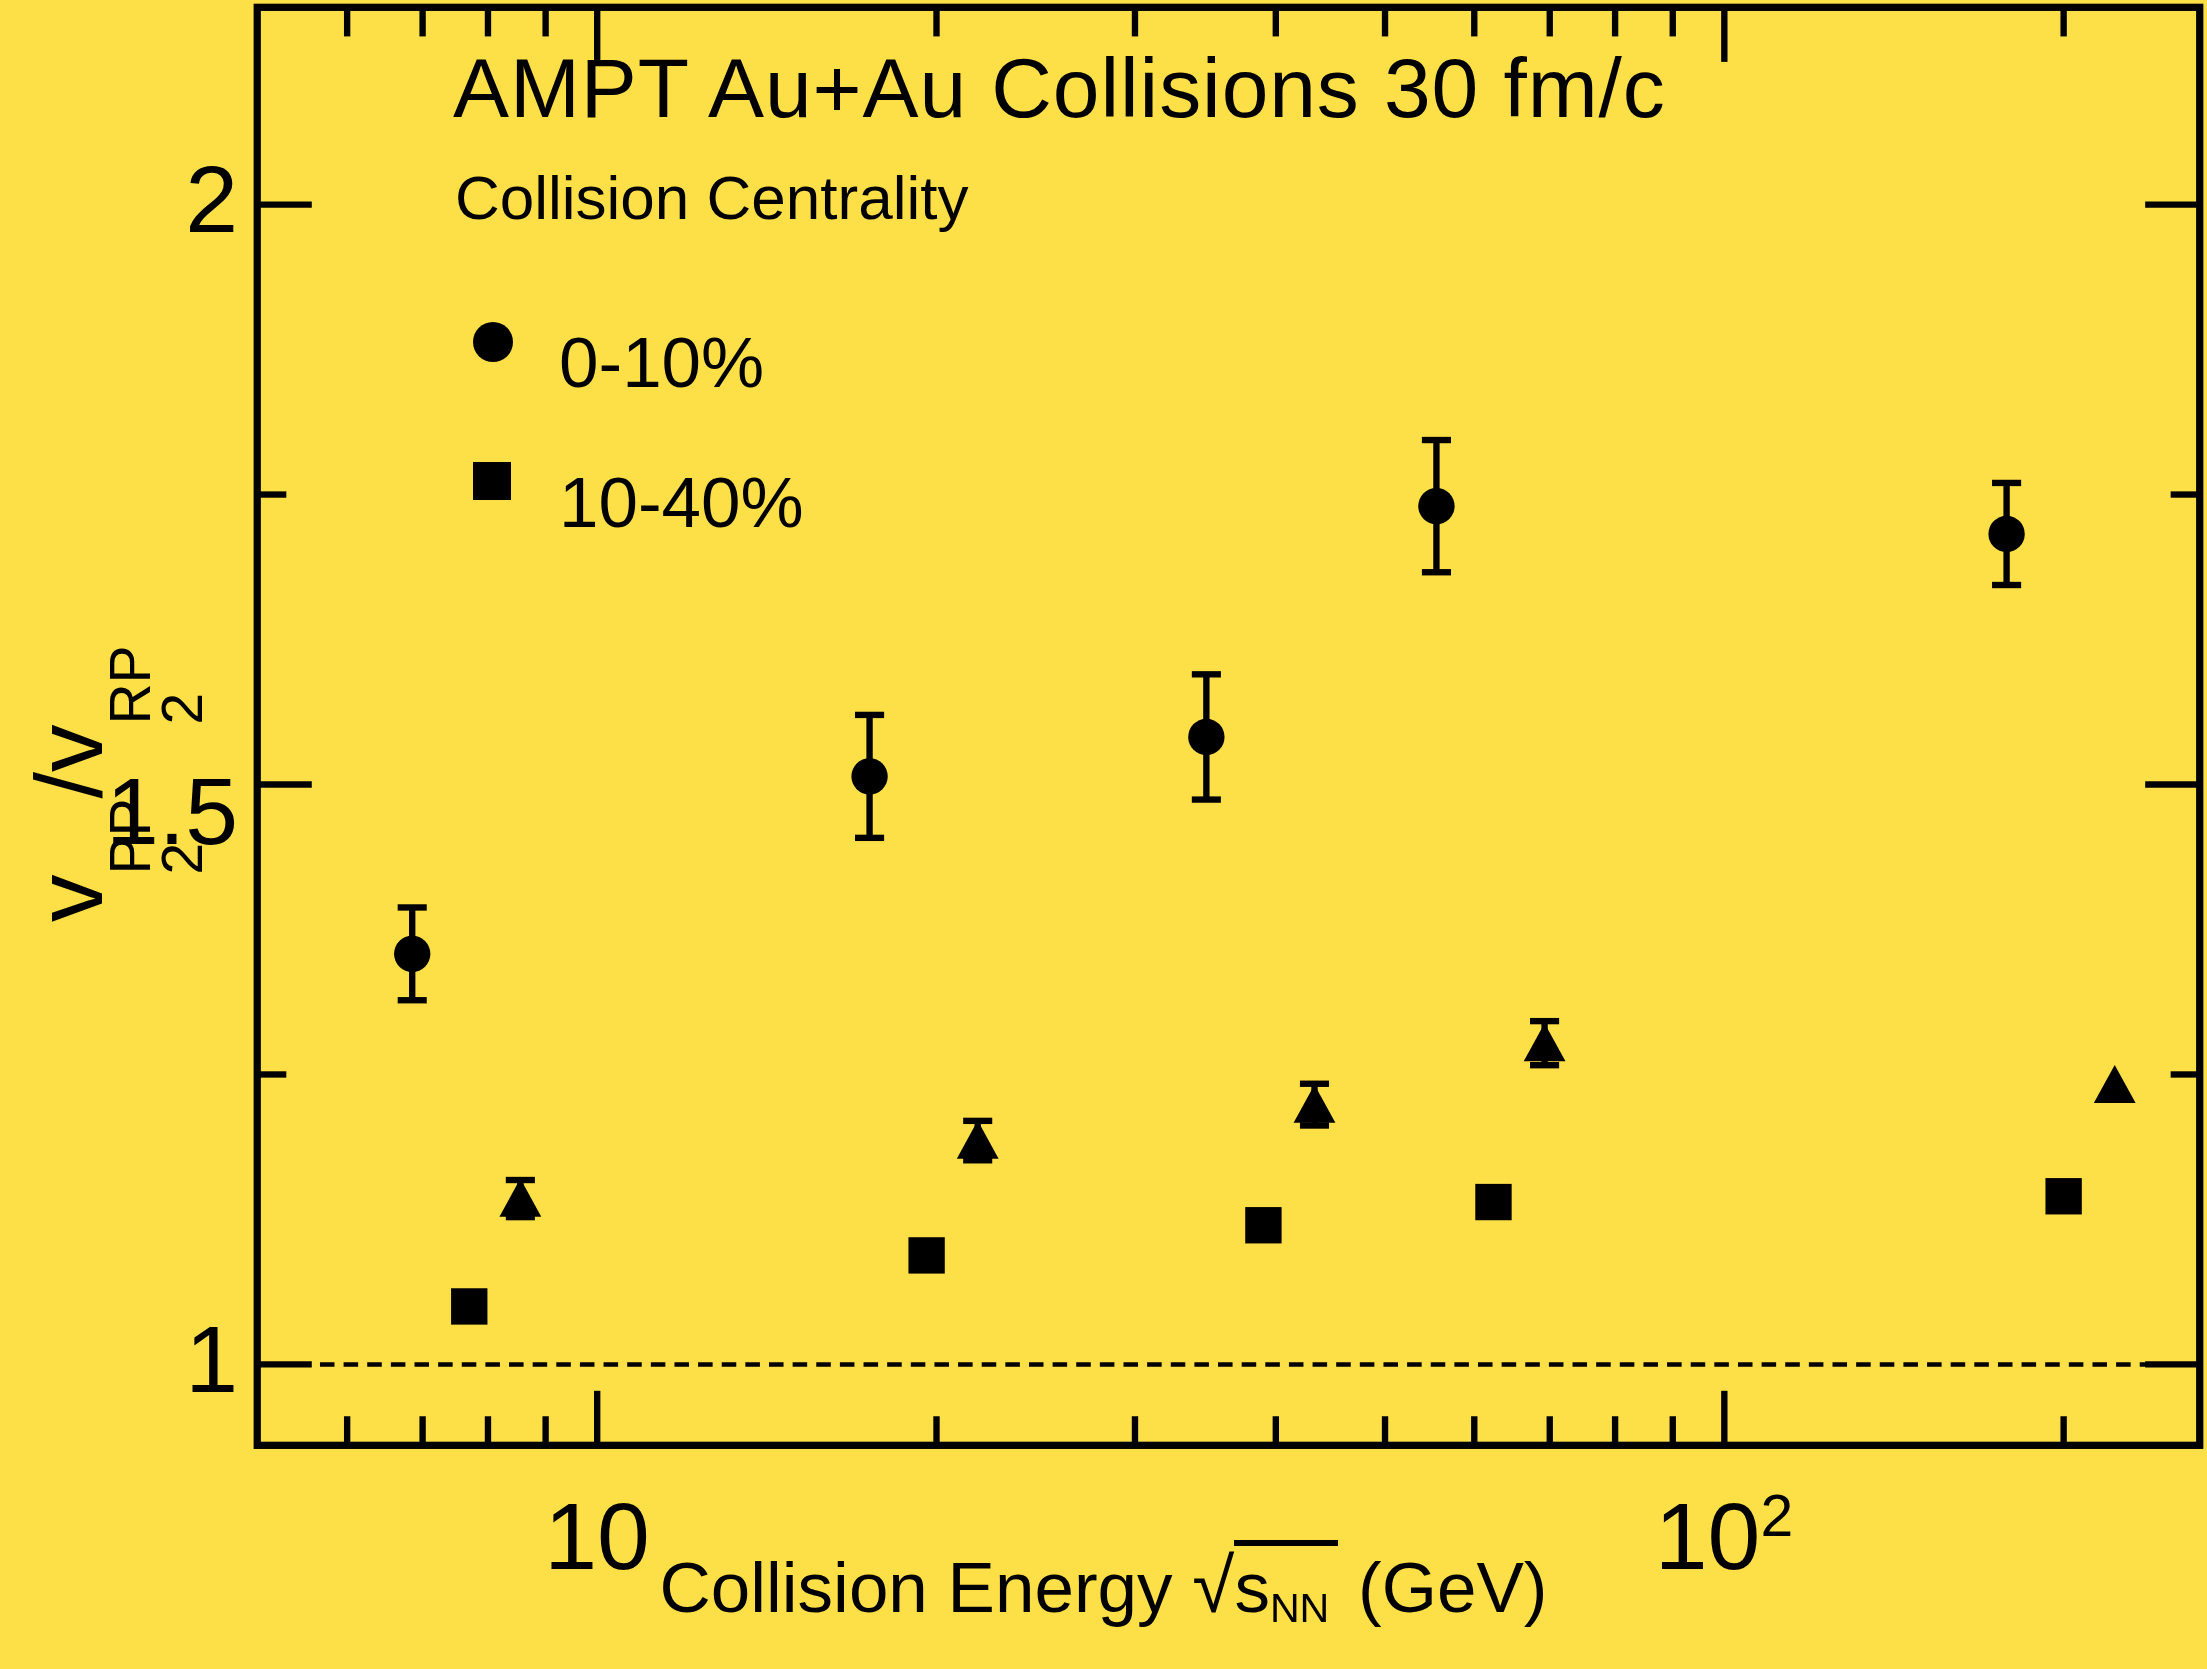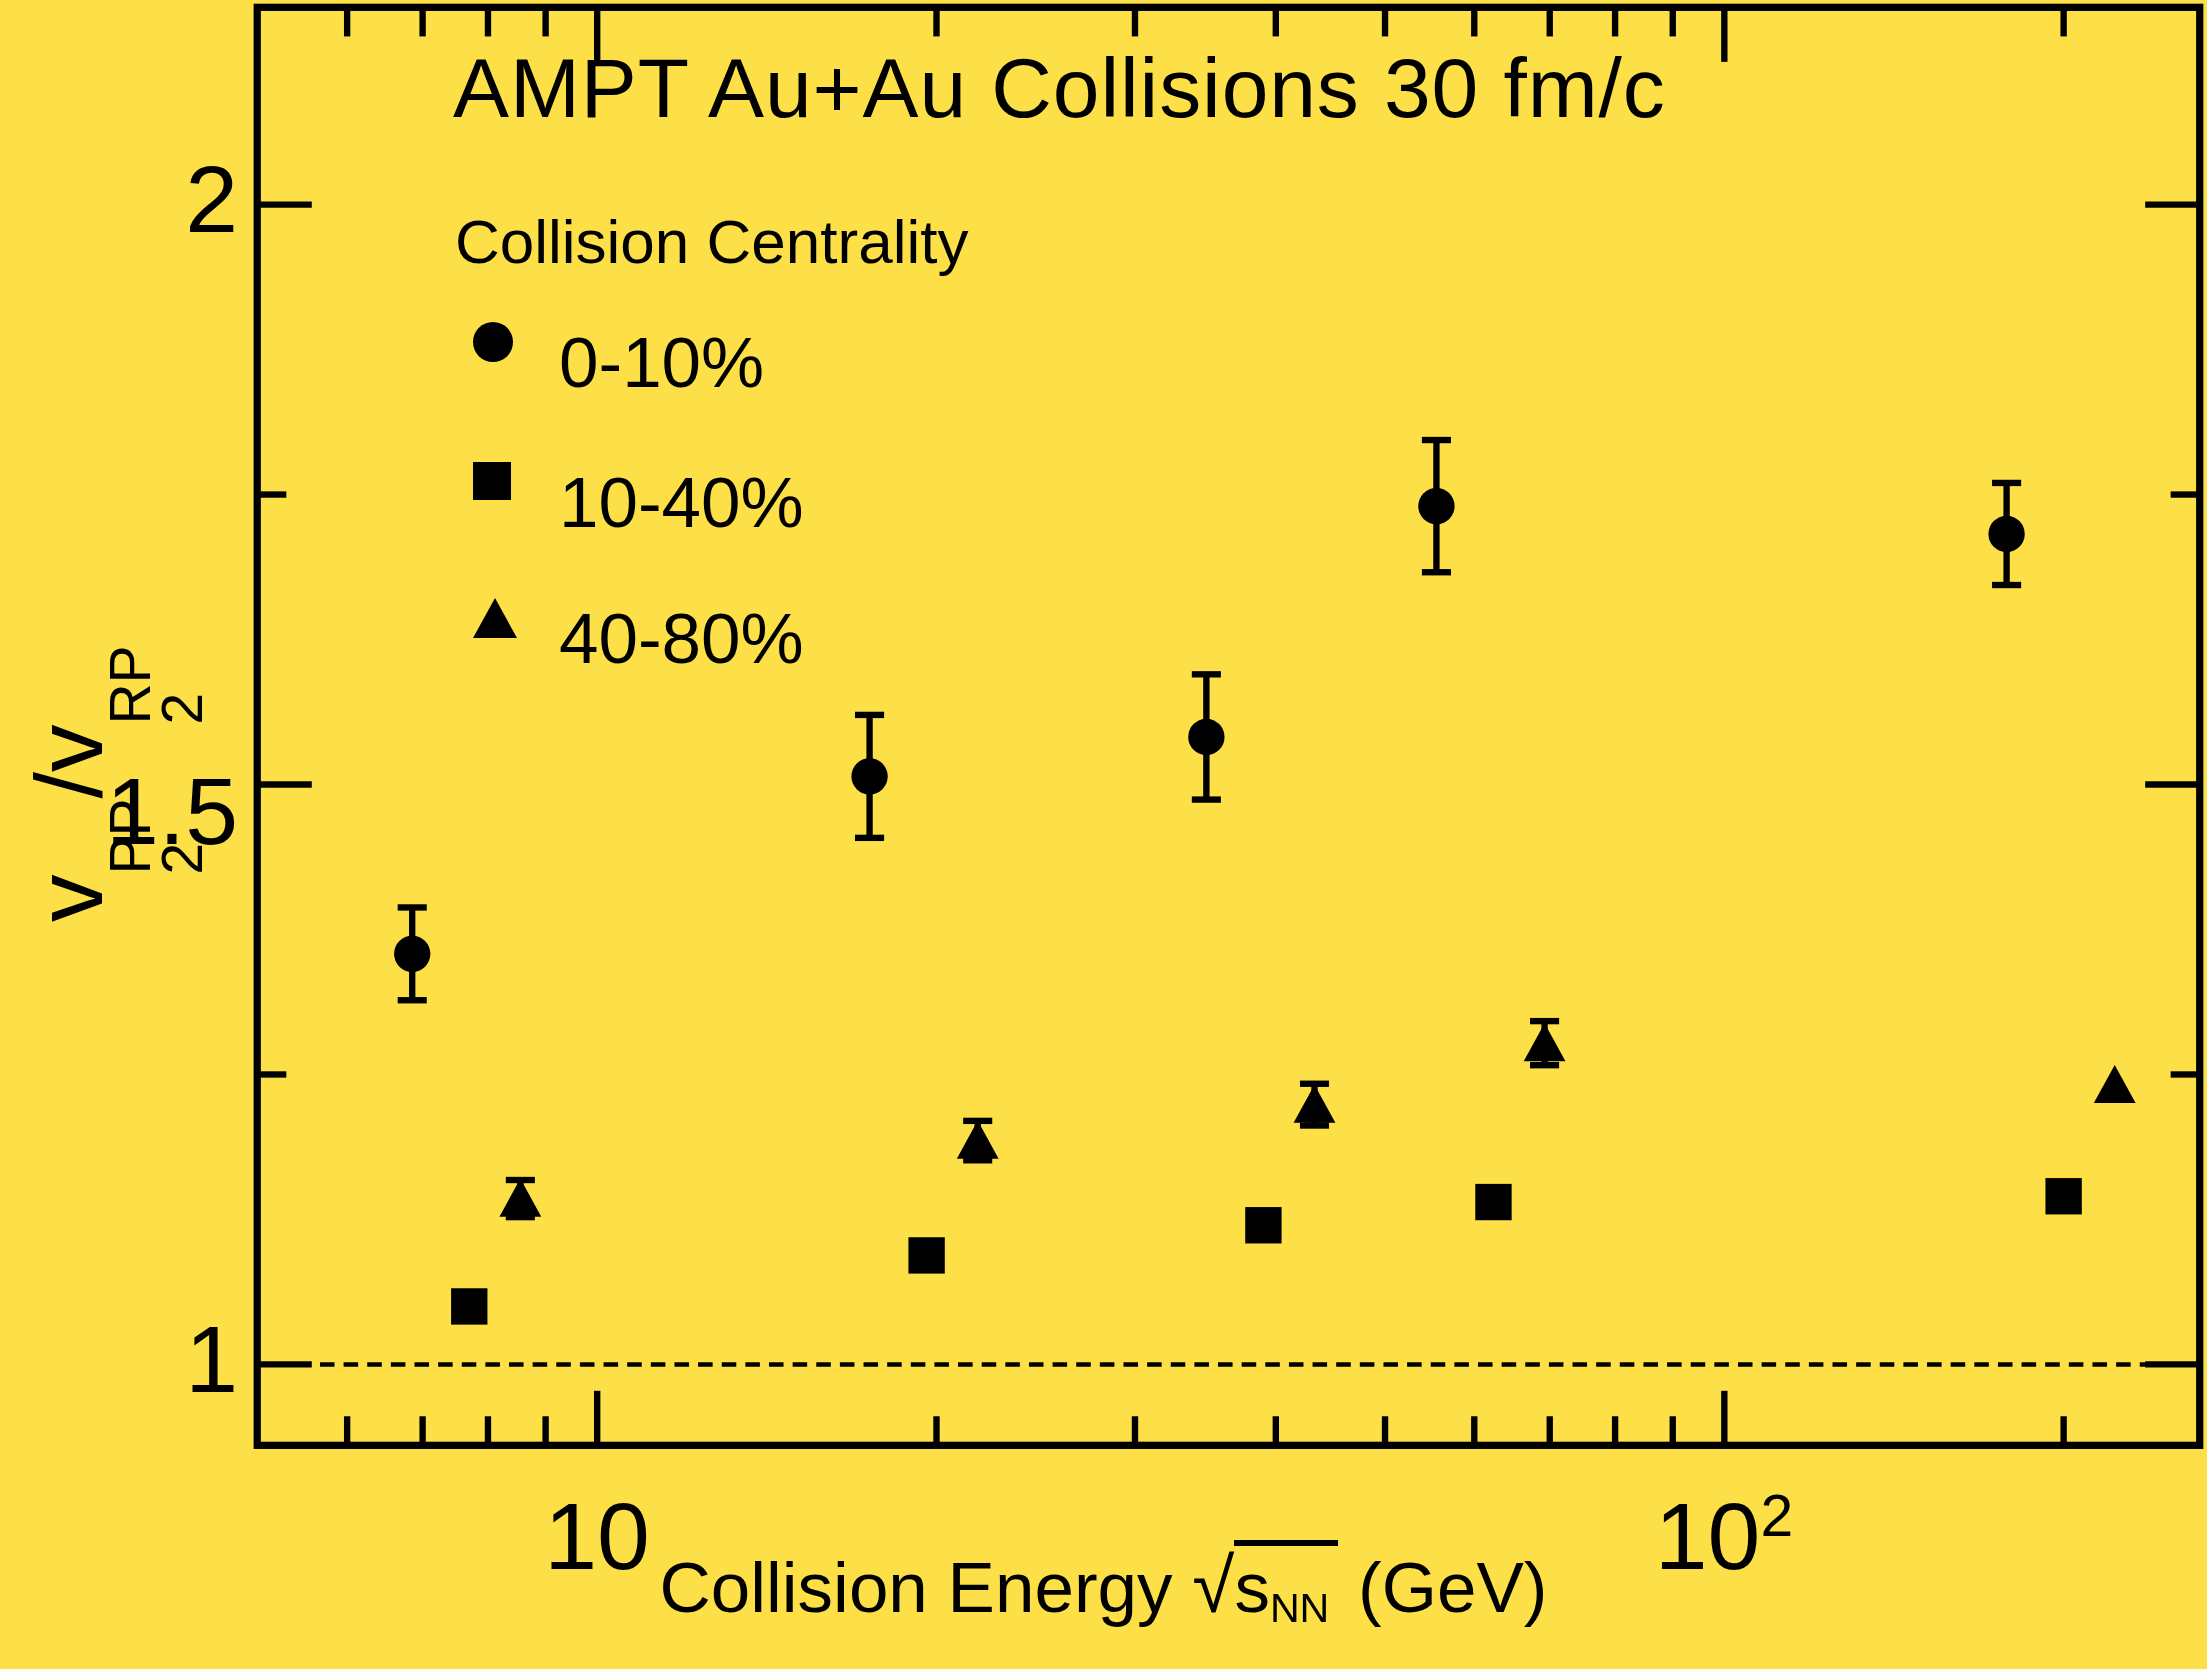--- a/index.html
+++ b/index.html
@@ -1,21 +1,21 @@
 <!DOCTYPE html>
 <html style="font-size:14.5px"><head>
 <meta charset="utf-8">
 <style>
   html,body{margin:0;padding:0;background:#fff;}
   .stage{position:relative;width:2207px;height:1669px;background:#fde047;overflow:hidden;
          font-family:"Liberation Sans","DejaVu Sans",sans-serif;color:#000;}
   svg.plot{position:absolute;left:0;top:0;}
   .abs{position:absolute;white-space:nowrap;}
   .chart-title{left:453px;top:40px;font-size:84px;letter-spacing:0.9px;}
-  .legend-header{left:455px;top:162px;font-size:62px;margin-top:44px;}
+  .legend-header{left:455px;top:162px;font-size:62px;}
   .legend-row{display:flex;align-items:flex-start;height:58px;}
   .legend-row .marker-cell{width:64px;display:flex;justify-content:flex-start;align-items:center;}
   .legend-label{font-size:71px;padding-left:22px;}
   .m-circle{width:40px;height:40px;background:#000;border-radius:50%;}
   .m-square{width:38px;height:38px;background:#000;}
   .m-triangle{width:0;height:0;border-left:22px solid transparent;border-right:22px solid transparent;border-bottom:40px solid #000;}
   .ytick{font-size:95px;transform:translateY(-54%);}
   .ytick-anchor{right:1969px;text-align:right;}
   .xtick{font-size:95px;transform:translateX(-50%);}
   sup.exp{font-size:62%;vertical-align:super;line-height:0;}
@@ -129,26 +129,20 @@
         <span class="m-circle"></span>
       </span>
     <span class="legend-label">0-10%</span>
   </div>
   <div class="abs legend-row" style="left:473px;top:462px;">
     <span class="marker-cell">
         <span class="m-square"></span>
       </span>
     <span class="legend-label">10-40%</span>
   </div>
-  <div class="abs legend-row" style="left:473px;top:598px;">
-    <span class="marker-cell">
-        <span class="m-triangle"></span>
-      </span>
-    <span class="legend-label">40-80%</span>
-  </div>
 
   <div class="abs ytick ytick-anchor" style="top:204px;">2</div>
   <div class="abs ytick ytick-anchor" style="top:816px;">1.5</div>
   <div class="abs ytick ytick-anchor" style="top:1364px;">1</div>
 
   <div class="abs xtick" style="left:597px;top:1482px;"><span>10</span><sup class="exp"></sup></div>
   <div class="abs xtick" style="left:1724px;top:1482px;"><span>10</span><sup class="exp">2</sup></div>
 
   <div class="abs x-title"><span>Collision Energy</span><span> </span><span class="sqrt-glyph">√</span><span class="radicand"><span>s</span><span class="nn-sub">NN</span></span><span> (GeV)</span></div>
 

